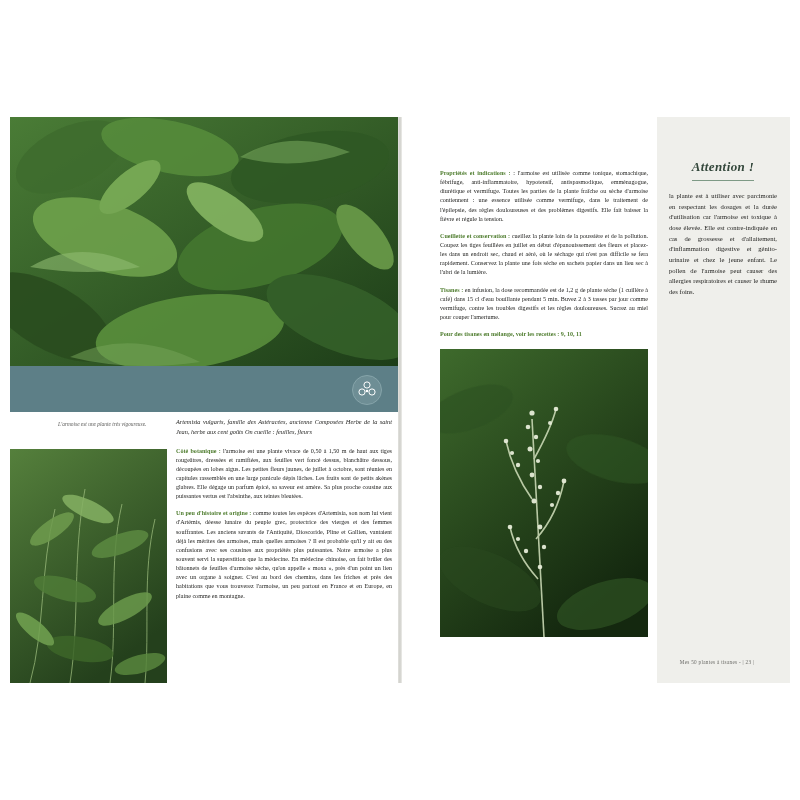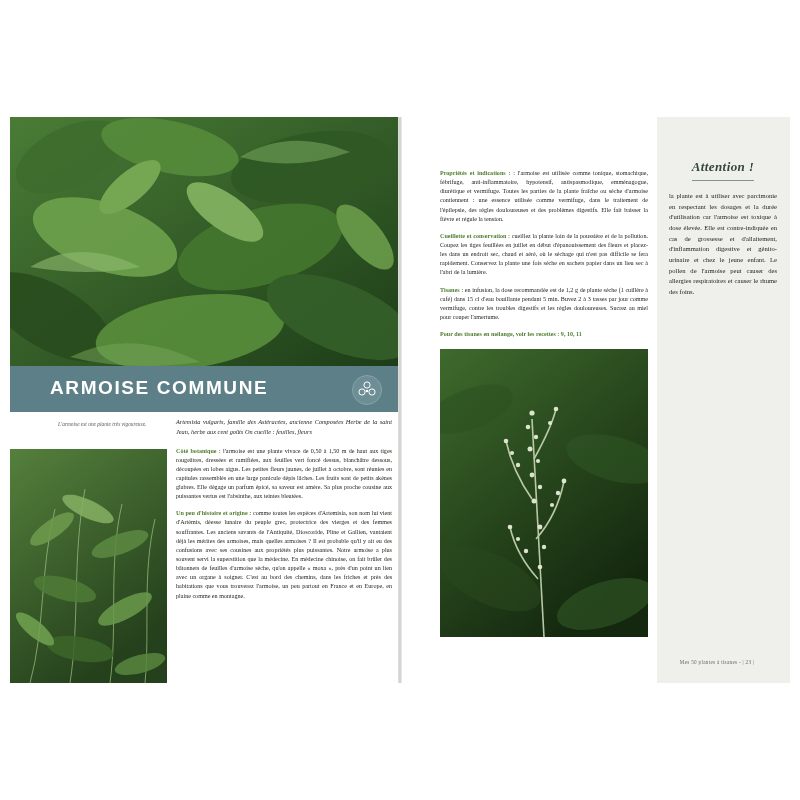--- a/index.html
+++ b/index.html
@@ -244,21 +244,20 @@
             <ellipse cx="120" cy="70" rx="38" ry="15" fill="#7cae58" transform="rotate(-40 120 70)"></ellipse>
             <ellipse cx="355" cy="120" rx="40" ry="17" fill="#6b9c4a" transform="rotate(50 355 120)"></ellipse>
             <path d="M20 150 Q70 120 130 150 Q80 160 20 150 Z" fill="#9ac47a" opacity=".6"></path>
             <path d="M230 40 Q280 10 340 35 Q285 55 230 40 Z" fill="#8cbd6c" opacity=".5"></path>
             <path d="M60 240 Q120 210 190 245 Q120 255 60 240 Z" fill="#7fb061" opacity=".5"></path>
           </g>
         </svg>
       </div>
 
       <div class="title-band">
-        <div class="band-title">ARMOISE COMMUNE</div>
         <div class="band-icon">
           <svg width="28" height="28" viewBox="0 0 28 28">
             <circle cx="14" cy="9" r="3.1" fill="none" stroke="#ffffff" stroke-width="1"></circle>
             <circle cx="9" cy="16" r="3.1" fill="none" stroke="#ffffff" stroke-width="1"></circle>
             <circle cx="19" cy="16" r="3.1" fill="none" stroke="#ffffff" stroke-width="1"></circle>
             <circle cx="14" cy="15" r="1.3" fill="#ffffff"></circle>
           </svg>
         </div>
       </div>
 

